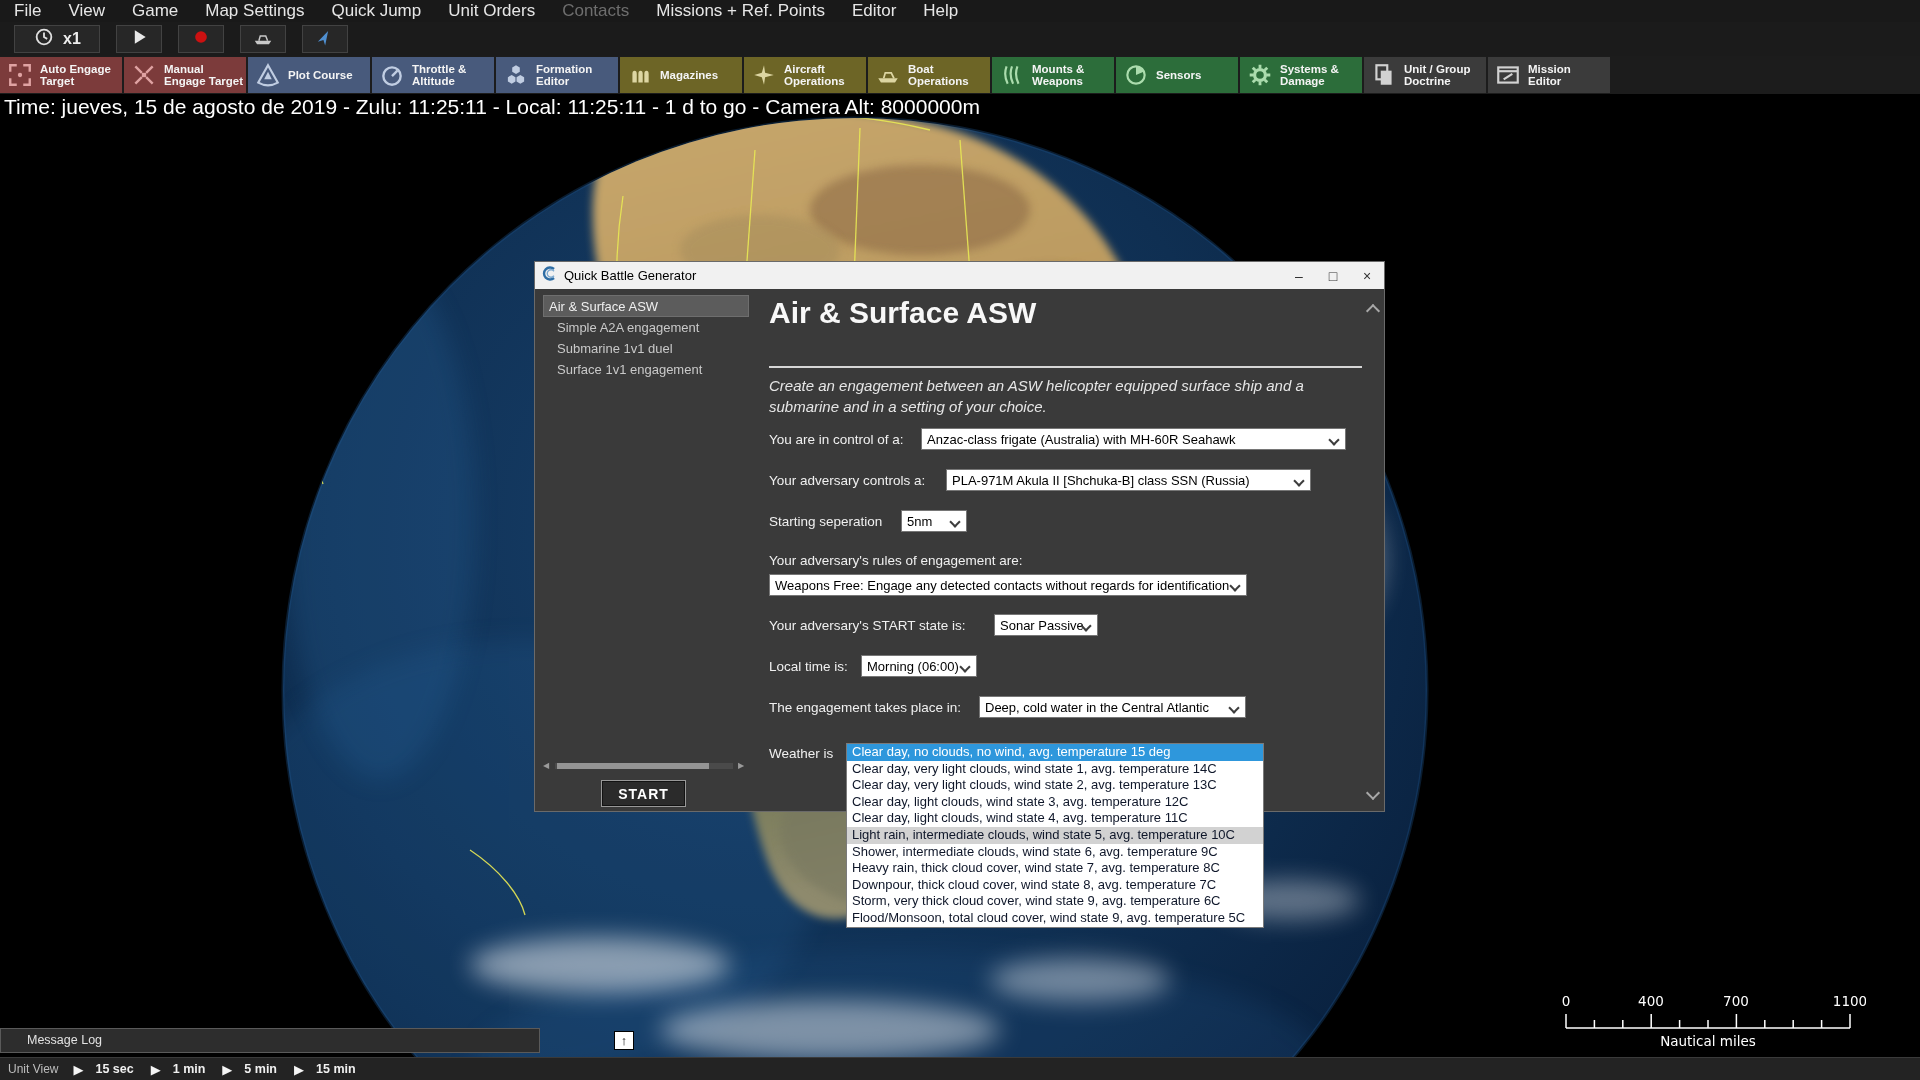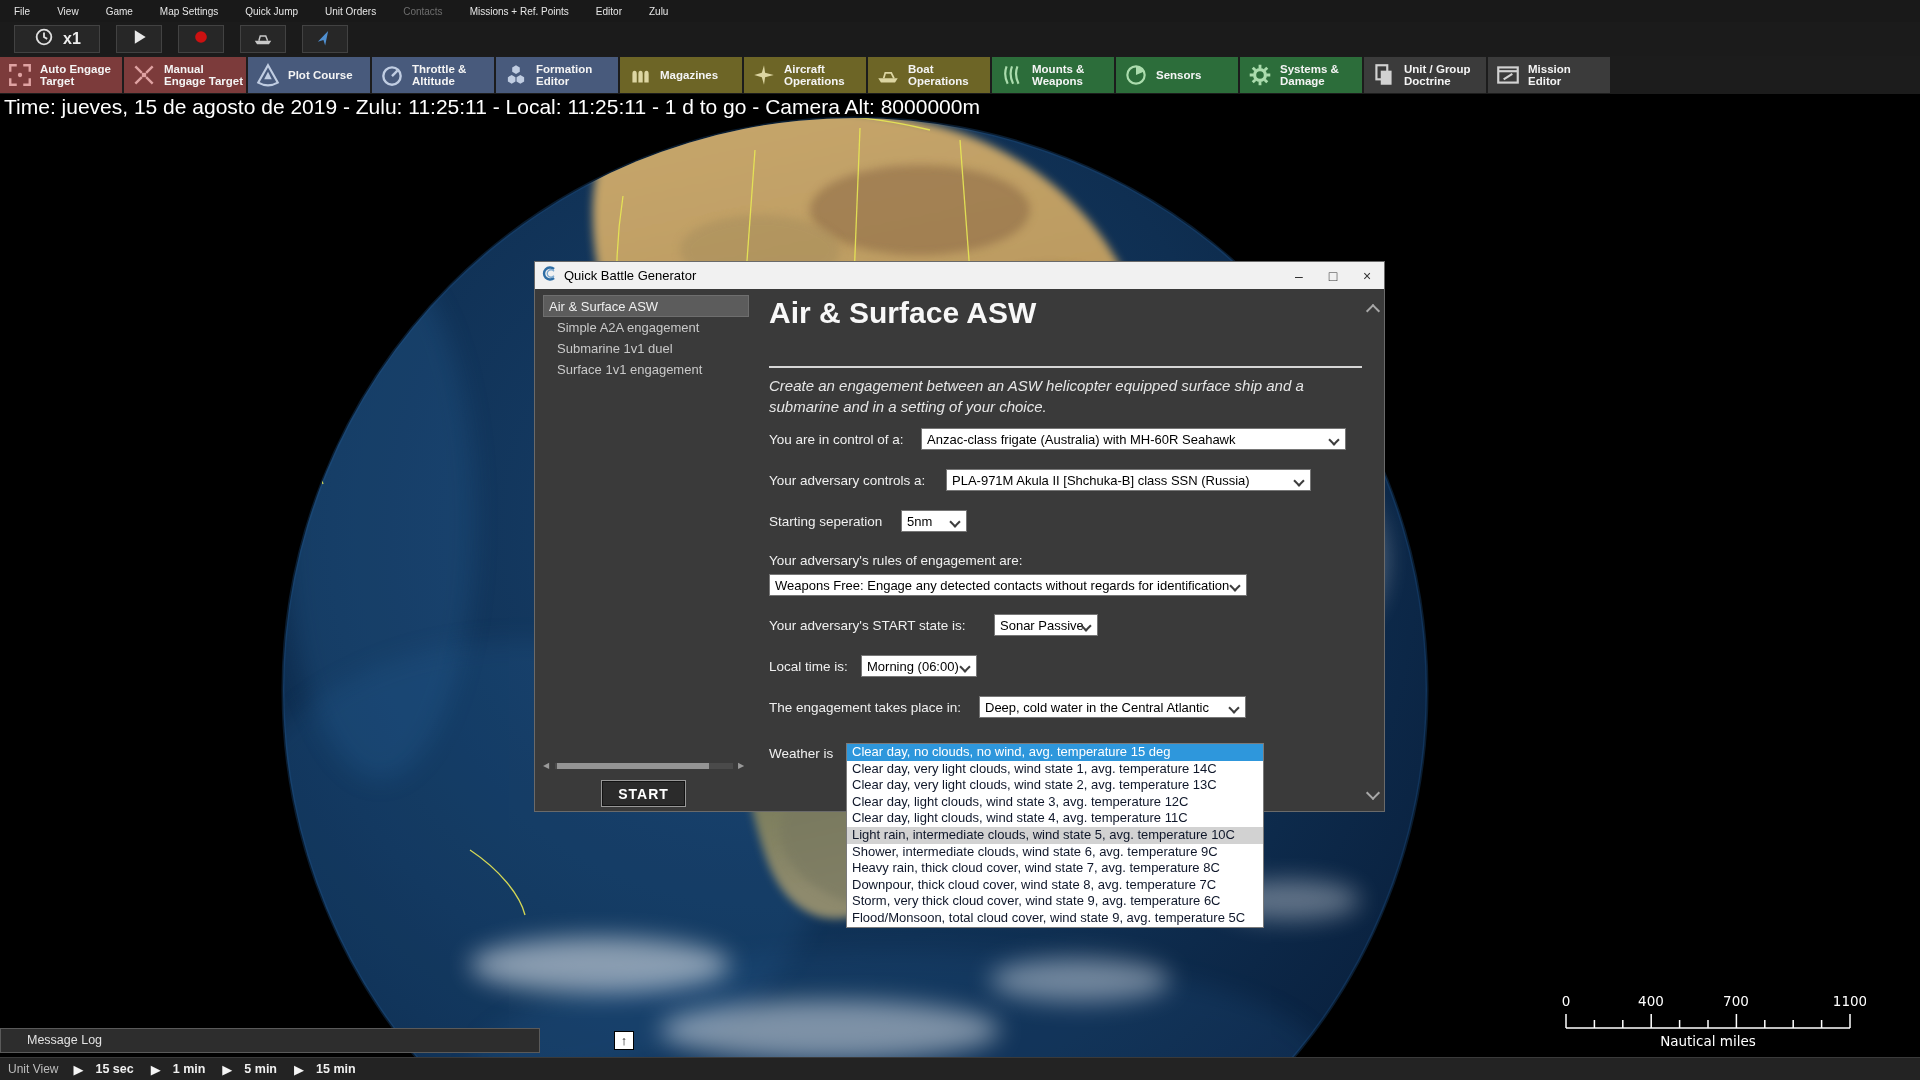--- a/index.html
+++ b/index.html
@@ -3,21 +3,21 @@
 <meta charset="utf-8">
 <style>
   html,body{margin:0;padding:0;background:#000;}
   .stage{position:relative;width:1920px;height:1080px;background:#000;overflow:hidden;
          font-family:"Liberation Sans","DejaVu Sans",sans-serif;-webkit-font-smoothing:antialiased;}
   
   .globe{position:absolute;left:0;top:0;}
   
   .menubar{position:absolute;left:0;top:0;width:1920px;height:22px;background:#191919;
            display:flex;align-items:center;gap:27px;padding-left:14px;box-sizing:border-box;
-           font-size:10px;color:#e6e6e6;z-index:30;}
+           font-size:17px;color:#e6e6e6;z-index:30;}
   .menubar .mi{cursor:pointer;white-space:nowrap;}
   .menubar .mi.disabled{color:#6e6e6e;}
   
   .quickbar{position:absolute;left:0;top:22px;width:1920px;height:34px;background:#1b1b1b;z-index:30;
             display:flex;align-items:center;gap:16px;padding-left:14px;box-sizing:border-box;}
   .qbtn{height:28px;background:#272727;border:1px solid #424242;display:flex;align-items:center;
         justify-content:center;gap:8px;cursor:pointer;box-sizing:border-box;}
   .qbtn.speed{width:86px;}
   .qbtn.sq{width:46px;}
   .speedtxt{color:#ededed;font-size:16px;font-weight:bold;}
@@ -163,21 +163,21 @@
   <div class="menubar">
     <span class="mi">File</span>
     <span class="mi">View</span>
     <span class="mi">Game</span>
     <span class="mi">Map Settings</span>
     <span class="mi">Quick Jump</span>
     <span class="mi">Unit Orders</span>
     <span class="mi disabled">Contacts</span>
     <span class="mi">Missions + Ref. Points</span>
     <span class="mi">Editor</span>
-    <span class="mi">Zulu</span>
+    <span class="mi">Help</span>
   </div>
 
   <div class="quickbar">
     <div class="qbtn speed">
       <span>
         <svg width="22" height="22" viewBox="0 0 24 24">
             <circle cx="12" cy="12" r="8" fill="none" stroke="#e0e0e0" stroke-width="2"></circle>
             <path d="M12 7v5l3.5 2" fill="none" stroke="#e0e0e0" stroke-width="2"></path>
           </svg>
       </span>

